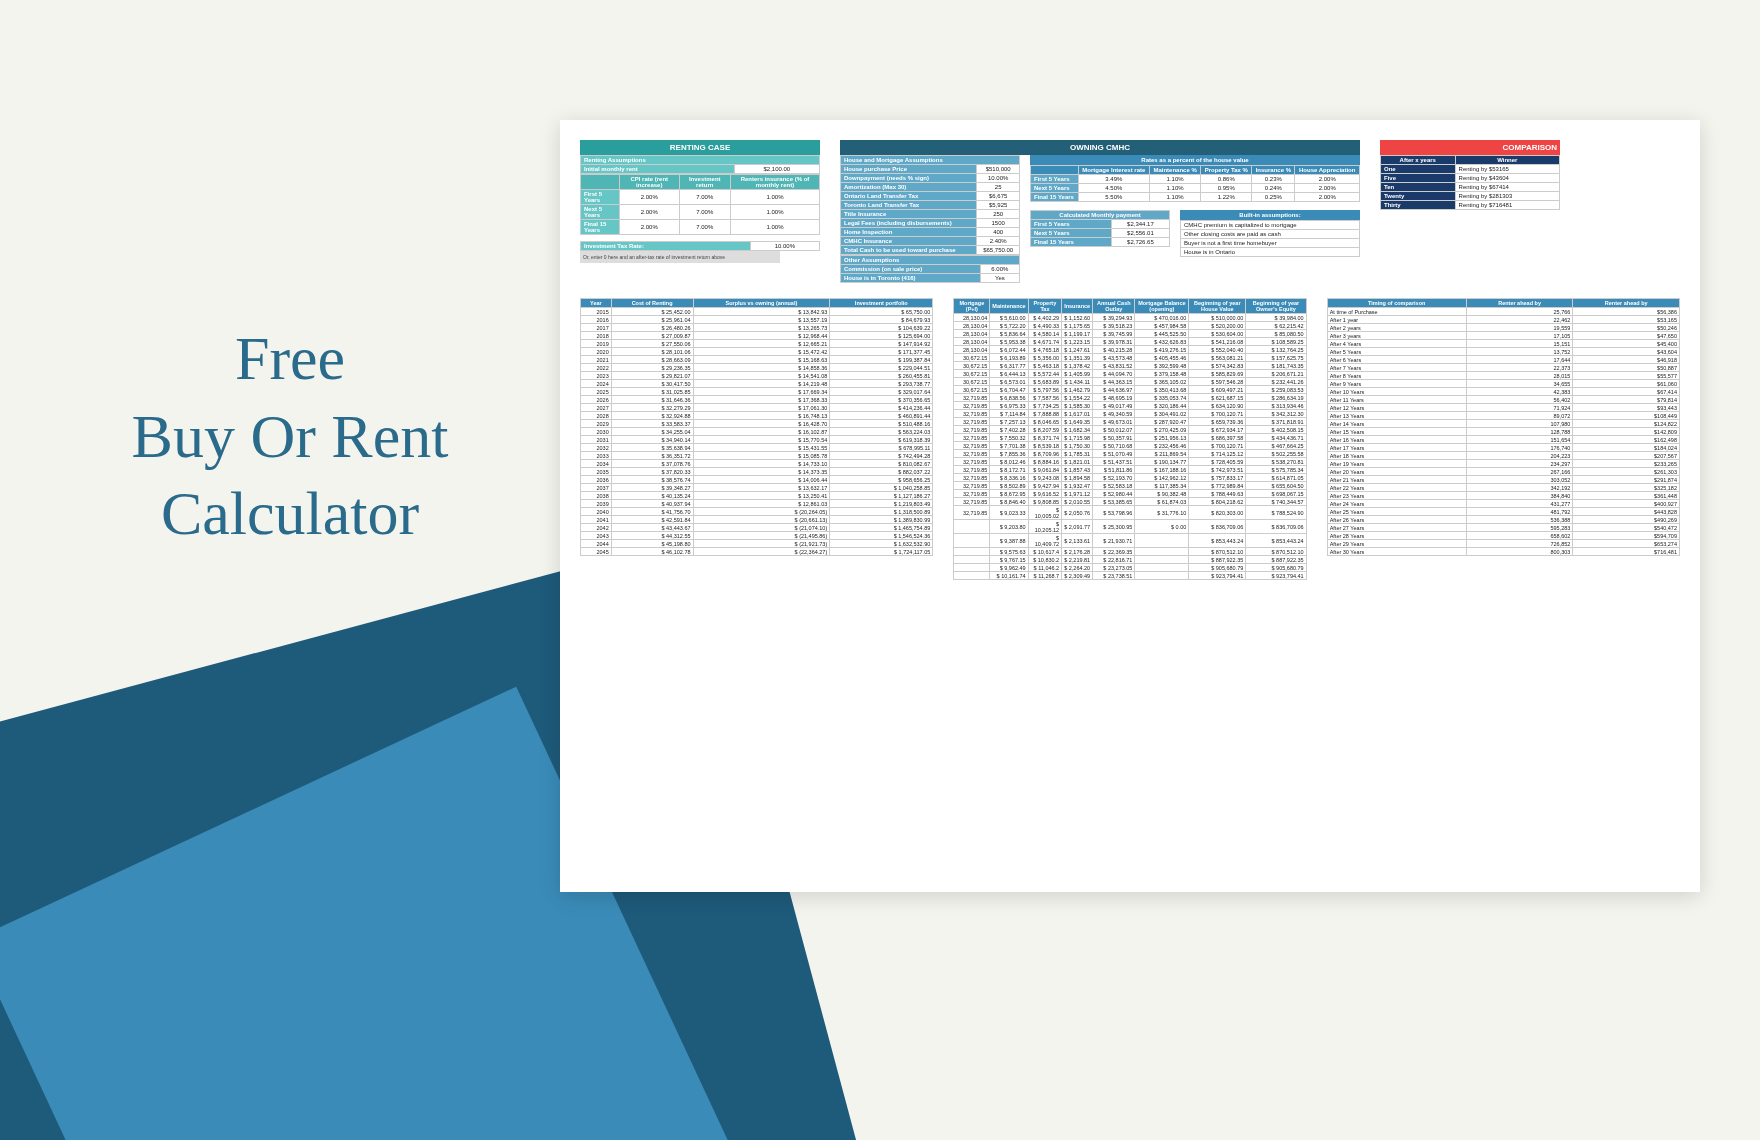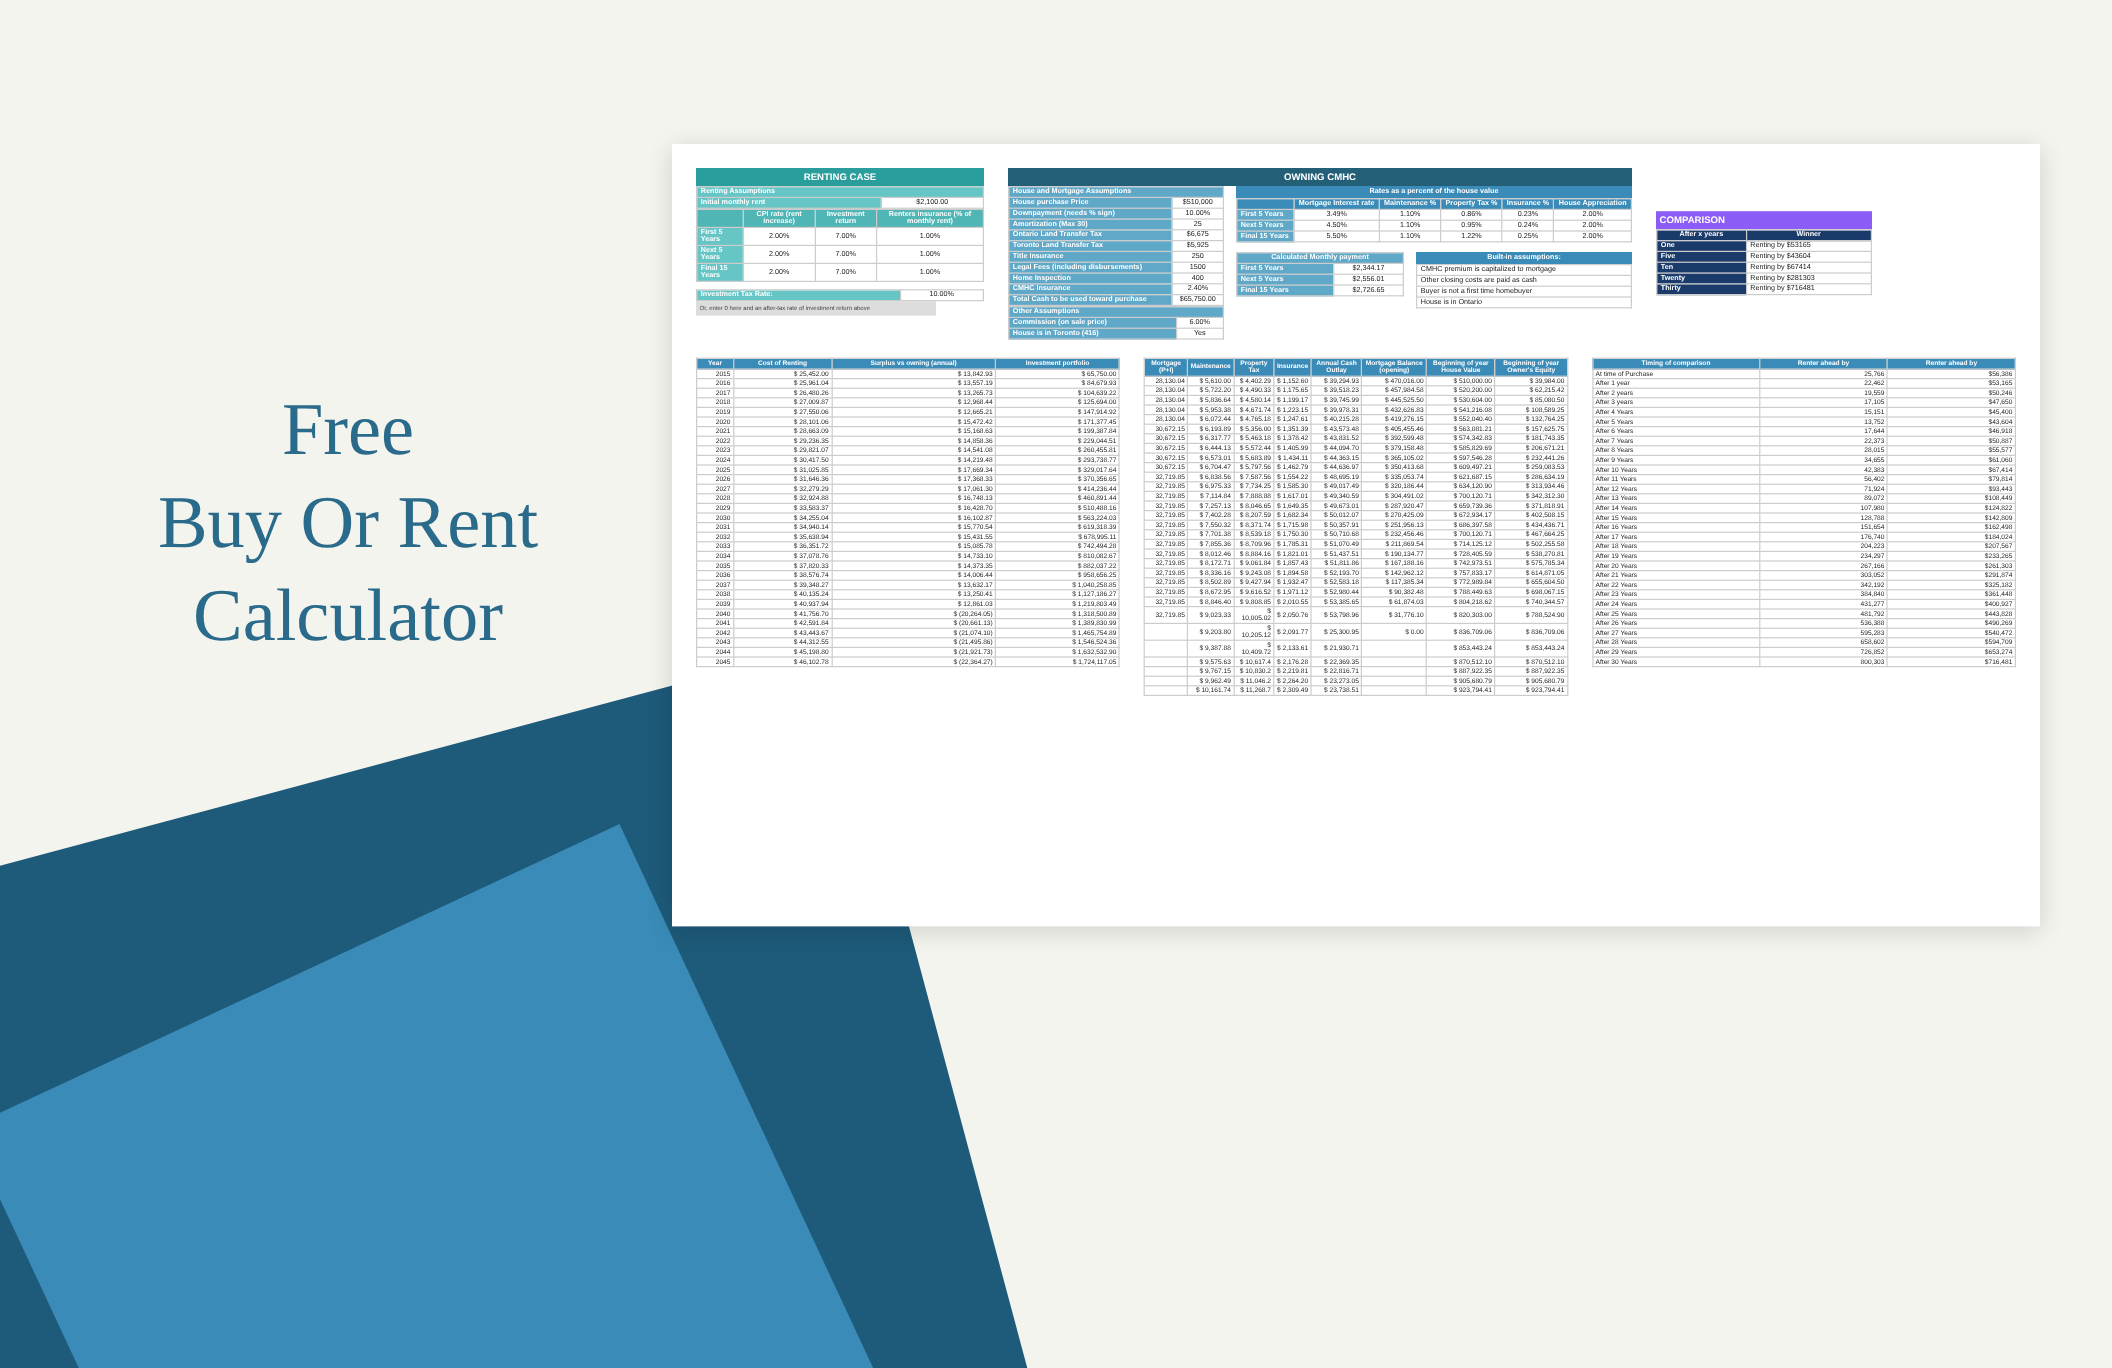--- a/index.html
+++ b/index.html
@@ -1,24 +1,24 @@
 <!DOCTYPE html>
 <html><head>
 <meta charset="utf-8">
 <style>
 * { box-sizing: border-box; margin: 0; padding: 0; }
 body { width: 1760px; height: 1140px; background: #f4f4ef; font-family: Arial, sans-serif; position: relative; overflow: hidden; }
 .bg-shape1 { position: absolute; bottom: -200px; left: -100px; width: 900px; height: 700px; background: #1e5a7a; transform: rotate(-15deg); }
 .bg-shape2 { position: absolute; bottom: -150px; left: 50px; width: 600px; height: 500px; background: #3a8bb8; transform: rotate(-25deg); }
 .title-area { position: absolute; left: 80px; top: 320px; width: 420px; text-align: center; }
 .title-area h1 { font-family: Georgia, serif; font-size: 62px; font-weight: normal; color: #2a6a8a; line-height: 1.25; }
-.sheet { position: absolute; left: 560px; top: 120px; width: 1140px; height: 652px; background: #fff; box-shadow: 0 4px 20px rgba(0,0,0,0.15); padding: 20px; font-size: 6px; color: #222; }
+.sheet { position: absolute; left: 560px; top: 120px; width: 1140px; height: 772px; background: #fff; box-shadow: 0 4px 20px rgba(0,0,0,0.15); padding: 20px; font-size: 6px; color: #222; }
 .hdr { background: #236078; color: #fff; text-align: center; padding: 3px; font-size: 8px; font-weight: bold; }
 .hdr-teal { background: #2a9d9d; color: #fff; text-align: center; padding: 3px; font-size: 8px; font-weight: bold; }
-.hdr-navy { background: #8b5cf6; color: #fff; text-align: left; padding: 3px; font-size: 8px; font-weight: bold; margin-top: 36px; }
+.hdr-navy { background: #ef4444; color: #fff; text-align: right; padding: 3px; font-size: 8px; font-weight: bold; }
 .sub-hdr { background: #3a8bb8; color: #fff; padding: 2px 4px; font-size: 6px; font-weight: bold; }
 table { border-collapse: collapse; width: 100%; }
 td, th { border: 1px solid #ccc; padding: 1px 3px; font-size: 6px; text-align: right; }
 th { background: #3a8bb8; color: #fff; font-weight: bold; text-align: center; }
 th.teal { background: #4fb5b5; }
 td.label { background: #5fa8c8; color: #fff; text-align: left; font-weight: bold; }
 td.label-teal { background: #66c5c5; color: #fff; text-align: left; font-weight: bold; }
 .grey-note { background: #ddd; padding: 3px; font-size: 5px; color: #444; width: 200px; }
 .top-row { display: flex; gap: 20px; margin-bottom: 15px; }
 .renting-col { width: 240px; }

